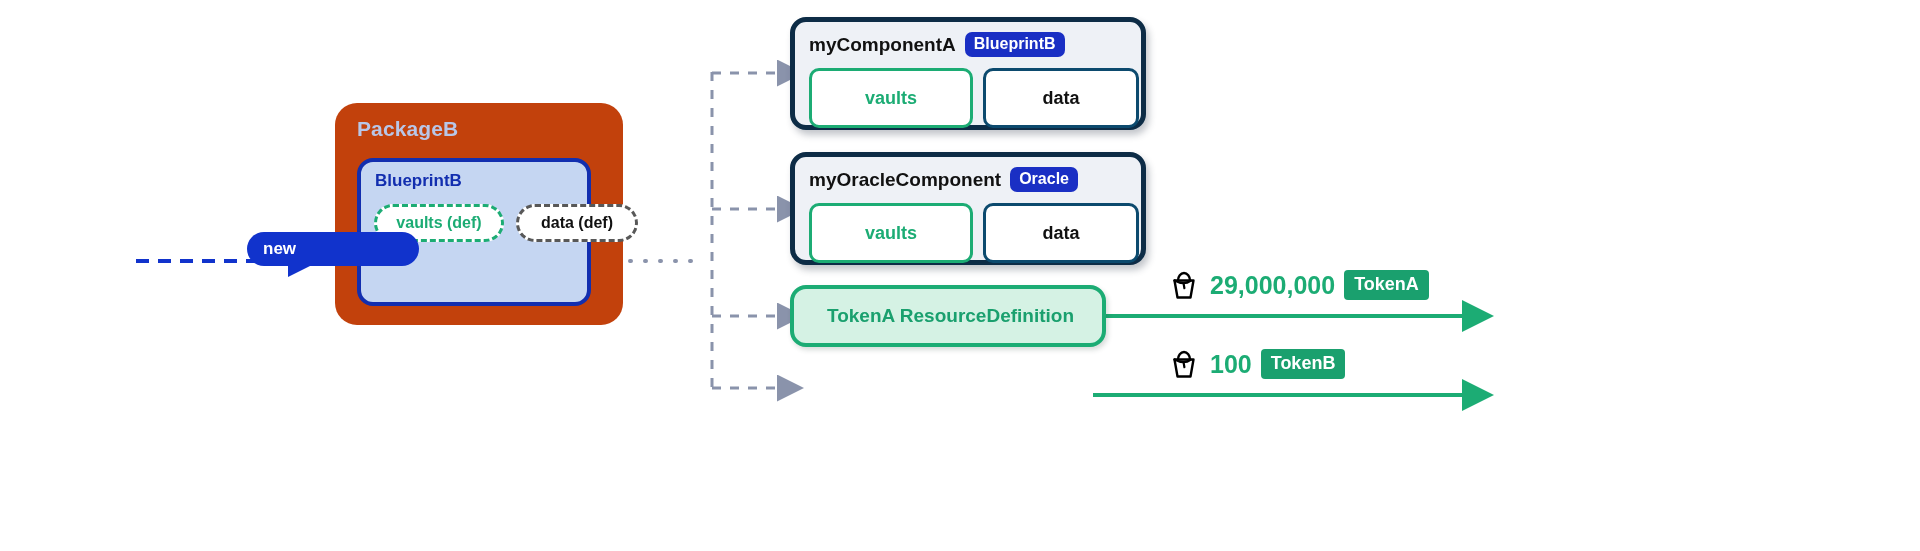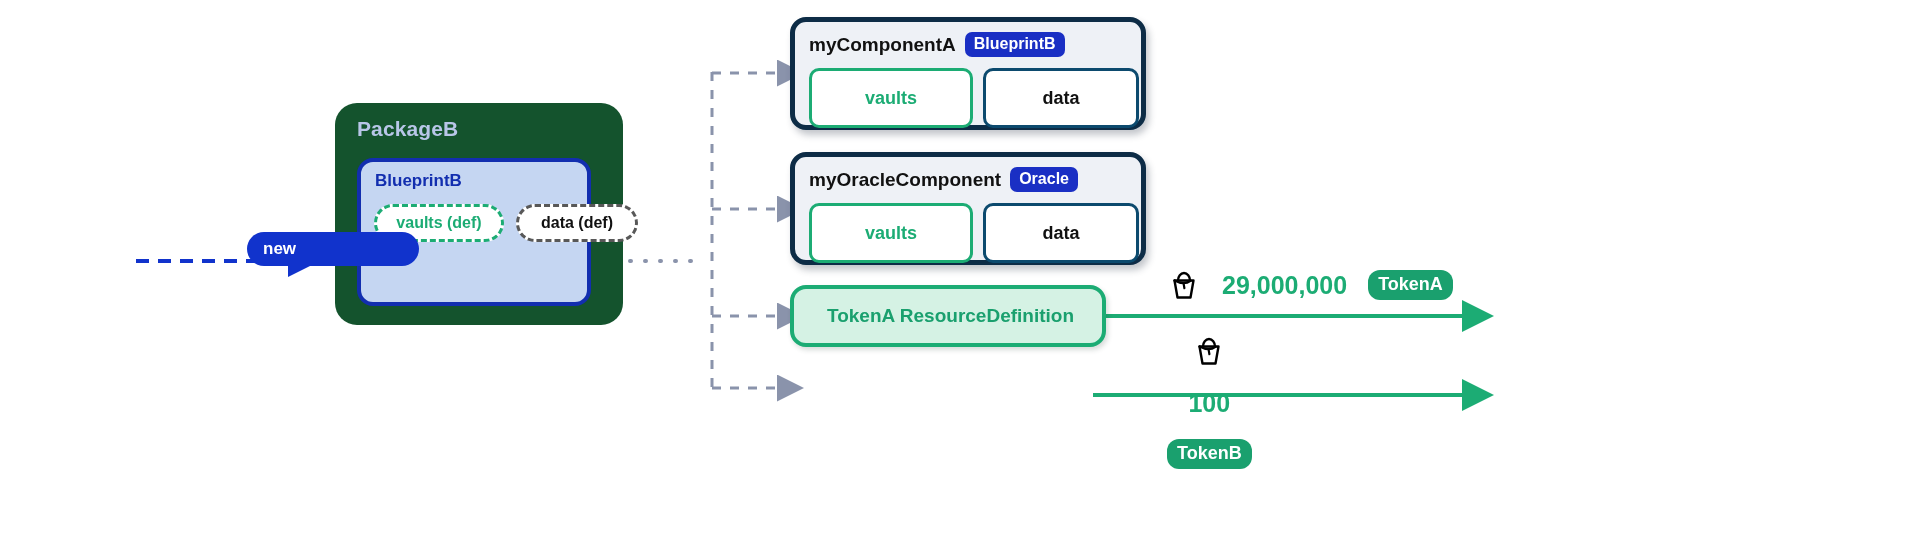--- a/index.html
+++ b/index.html
@@ -3,21 +3,21 @@
 <meta charset="utf-8">
 <style>
   html,body{margin:0;padding:0;background:#ffffff;}
   body{width:1920px;height:551px;position:relative;overflow:hidden;
        font-family:"Liberation Sans","DejaVu Sans",sans-serif;}
   #stage{position:absolute;left:0;top:0;width:1920px;height:551px;}
   #wires{position:absolute;left:0;top:0;width:1920px;height:551px;pointer-events:none;}
 
   
   .package-box{position:absolute;left:335px;top:103px;width:288px;height:222px;
-      background:#14532d;border-radius:22px;}
+      background:#c2410c;border-radius:22px;}
   .package-label{position:absolute;left:22px;top:14px;font-size:21px;font-weight:bold;
       color:#b8c6e8;letter-spacing:.1px;}
   .blueprint-box{position:absolute;left:22px;top:55px;width:234px;height:148px;
       background:#c5d6f2;border:4px solid #122eaf;border-radius:16px;box-sizing:border-box;}
   .blueprint-label{position:absolute;left:14px;top:9px;font-size:17px;font-weight:bold;
       color:#122eaf;}
   .def-pill{position:absolute;top:42px;height:38px;background:#ffffff;border-radius:19px;
       box-sizing:border-box;display:flex;align-items:center;justify-content:center;
       font-size:16px;font-weight:bold;}
   .def-vaults{left:13px;width:130px;border:3px dashed #1cac74;color:#1cac74;}
@@ -42,25 +42,25 @@
   .slot-vaults{width:164px;border:3px solid #1cac74;color:#1cac74;}
   .slot-data{width:156px;border:3px solid #0c4a6e;color:#111111;}
 
   
   .token-box{position:absolute;width:316px;height:62px;background:#d5f2e4;
       border:4px solid #1cac74;border-radius:16px;box-sizing:border-box;
       display:flex;align-items:center;box-shadow:2px 3px 5px rgba(40,60,50,.18);padding-left:17px;}
   .token-box span{padding-left:16px;font-size:19px;font-weight:bold;color:#1aa06e;}
 
   
-  .amount-row{position:absolute;display:flex;align-items:center;gap:21px;}
+  .amount-row{position:absolute;display:flex;align-items:center;gap:9px;}
   .bucket-icon{width:34px;height:34px;display:block;}
   .amount-num{font-size:25px;font-weight:bold;color:#1cac74;white-space:nowrap;}
   .amount-badge{background:#1aa06e;color:#ffffff;font-size:18px;font-weight:bold;
-      border-radius:12px;padding:4px 10px 5px;white-space:nowrap;}
+      border-radius:4px;padding:4px 10px 5px;white-space:nowrap;}
 </style>
 </head>
 <body>
 
 <div id="stage">
 
   <svg id="wires" viewBox="0 0 1920 551">
     <defs>
       <marker id="grayhead" markerWidth="9" markerHeight="9" refX="1" refY="4.5" orient="auto">
         <path d="M0,0 L9,4.5 L0,9 z" fill="#8a93ab"></path>
@@ -147,21 +147,21 @@
     <svg class="bucket-icon" viewBox="0 0 34 34">
       <path d="M7.5 12.5 L26.5 12.5 L23.5 29.5 L10.5 29.5 Z" fill="#ffffff" stroke="#000000" stroke-width="2.4" stroke-linejoin="round"></path>
       <path d="M11 12.5 A6 7.5 0 0 1 23 12.5" fill="none" stroke="#000000" stroke-width="2.4"></path>
       <path d="M7.5 12.5 Q17 17.5 23.5 12.8" fill="none" stroke="#000000" stroke-width="2.4" stroke-linecap="round"></path>
       <path d="M16.6 15.6 L17.4 20.2" fill="none" stroke="#000000" stroke-width="2.2" stroke-linecap="round"></path>
     </svg>
     <div class="amount-num">29,000,000</div>
     <div class="amount-badge">TokenA</div>
   </div>
 
-  <div class="amount-row" style="left:1167px;top:334px;flex-direction:column;">
+  <div class="amount-row" style="left:1167px;top:347px;">
     <svg class="bucket-icon" viewBox="0 0 34 34">
       <path d="M7.5 12.5 L26.5 12.5 L23.5 29.5 L10.5 29.5 Z" fill="#ffffff" stroke="#000000" stroke-width="2.4" stroke-linejoin="round"></path>
       <path d="M11 12.5 A6 7.5 0 0 1 23 12.5" fill="none" stroke="#000000" stroke-width="2.4"></path>
       <path d="M7.5 12.5 Q17 17.5 23.5 12.8" fill="none" stroke="#000000" stroke-width="2.4" stroke-linecap="round"></path>
       <path d="M16.6 15.6 L17.4 20.2" fill="none" stroke="#000000" stroke-width="2.2" stroke-linecap="round"></path>
     </svg>
     <div class="amount-num">100</div>
     <div class="amount-badge">TokenB</div>
   </div>
 

